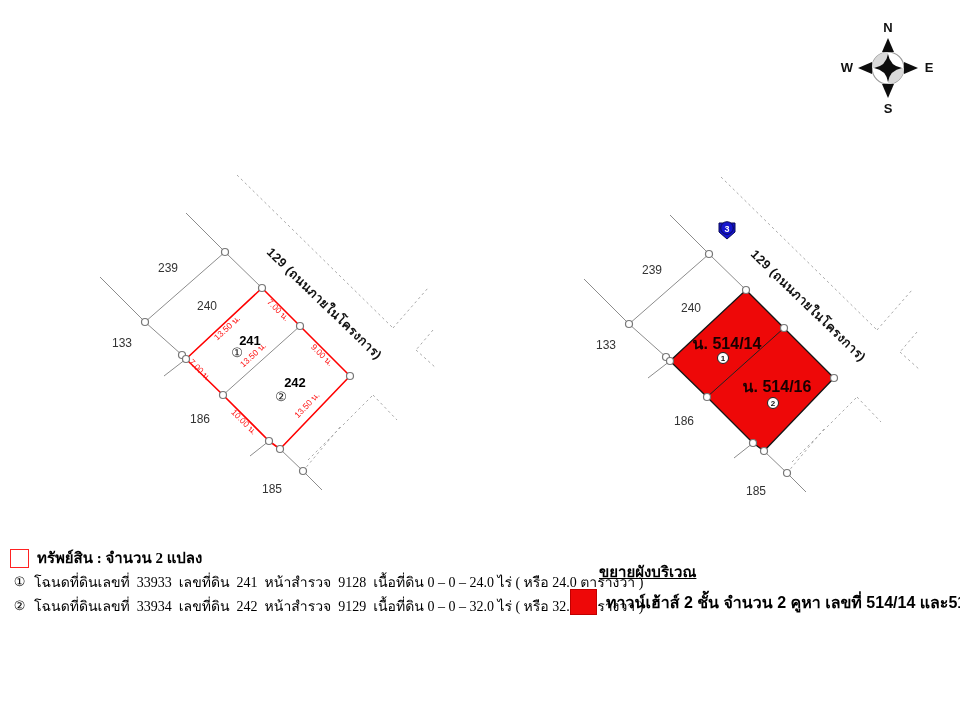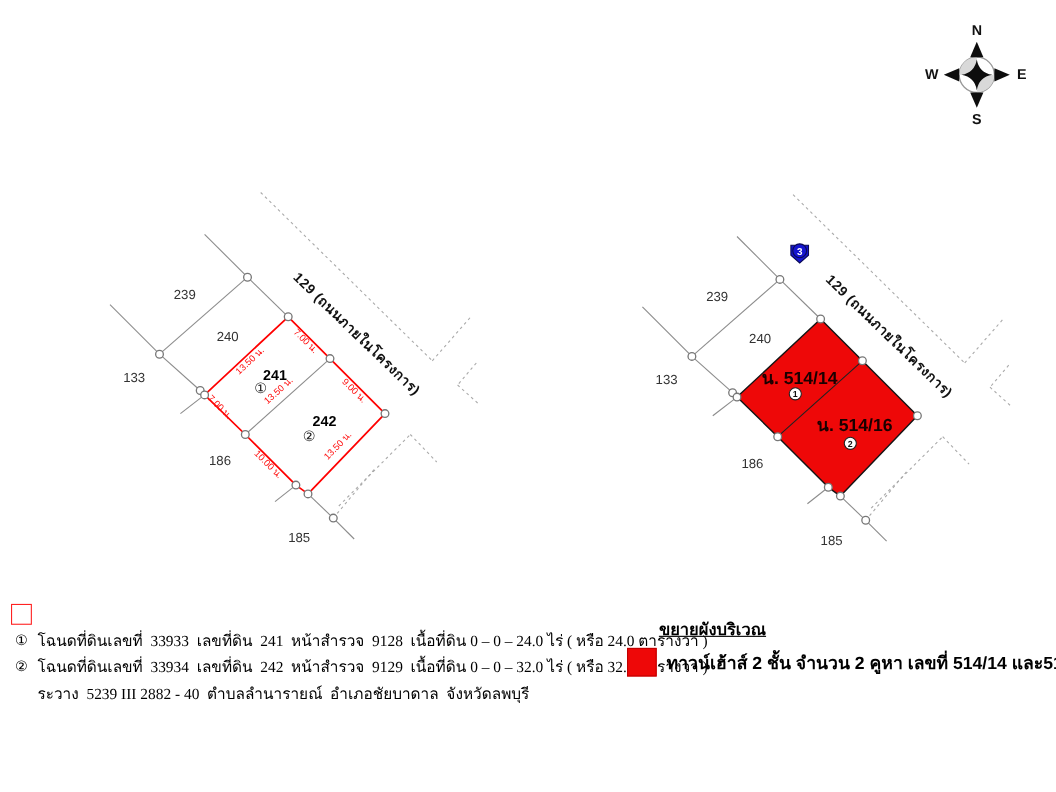--- a/index.html
+++ b/index.html
@@ -171,31 +171,29 @@
         <text x="289" y="404" class="unitnum">2</text>
         <polygon points="235,221 251,221 251,230 243,237 235,230" class="flagbody"></polygon>
         <circle cx="243" cy="226" r="6.3" class="flagbody"></circle>
         <text x="243" y="229.5" class="flagnum">3</text>
       </g>
     </svg>
 
   <div class="legend-left">
     <div class="lg-title-row">
       <span class="lg-swatch-outline"></span>
+      <span class="lg-title">ทรัพย์สิน : จำนวน 2 แปลง</span>
     </div>
     <div class="lg-item">
       <span class="lg-num">①</span>
       <span class="lg-text">โฉนดที่ดินเลขที่  33933  เลขที่ดิน  241  หน้าสำรวจ  9128  เนื้อที่ดิน 0 – 0 – 24.0 ไร่ ( หรือ 24.0 ตารางวา )</span>
     </div>
     <div class="lg-item">
       <span class="lg-num">②</span>
       <span class="lg-text">โฉนดที่ดินเลขที่  33934  เลขที่ดิน  242  หน้าสำรวจ  9129  เนื้อที่ดิน 0 – 0 – 32.0 ไร่ ( หรือ 32.0 ตารางวา )</span>
-    </div>
-    <div class="lg-item indent">
-      <span class="lg-text">ระวาง  5239 III 2882 - 40  ตำบลลำนารายณ์  อำเภอชัยบาดาล  จังหวัดลพบุรี</span>
     </div>
   </div>
 
   <div class="legend-right">
     <div class="lg2-heading">ขยายผังบริเวณ</div>
     <div class="lg2-row">
       <span class="lg2-swatch"></span>
       <span class="lg2-text">ทาวน์เฮ้าส์ 2 ชั้น จำนวน 2 คูหา เลขที่ 514/14 และ514/16 หมู่ที่ 3</span>
     </div>
   </div>

